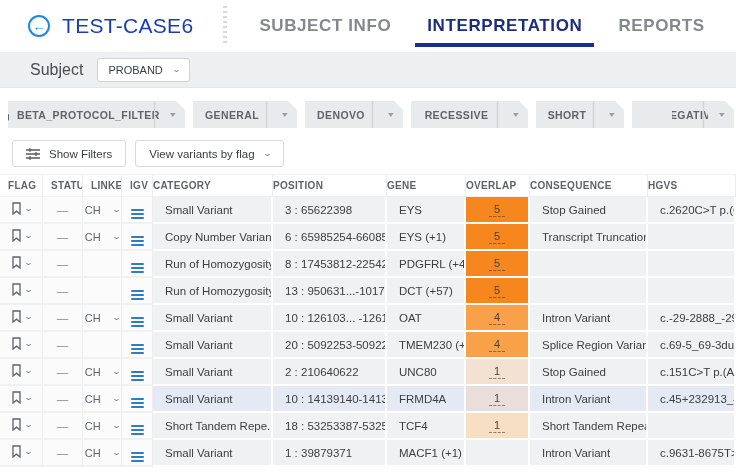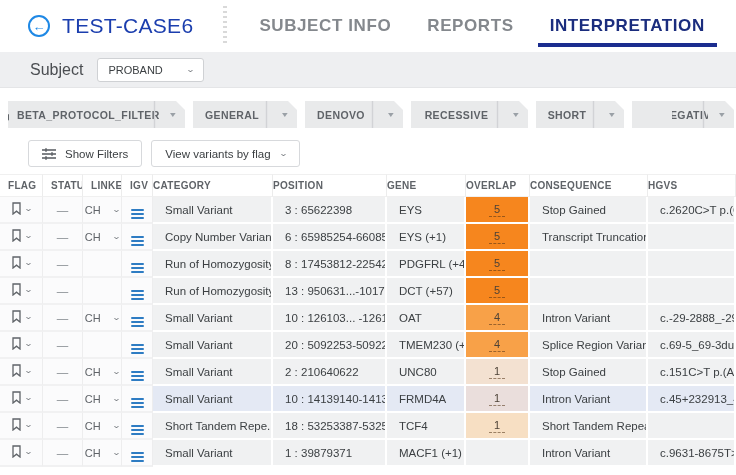--- a/index.html
+++ b/index.html
@@ -19,37 +19,37 @@
     font-size:17px; font-weight:700; letter-spacing:.6px; color:#84888d; cursor:pointer; }
   .top-tab.active { color:#1b2d7e; }
   .top-tab.active::after { content:""; position:absolute; left:6px; right:6px; bottom:5px;
     height:4px; background:#1b2d8f; }
 
   
   .subject-bar { height:36px; background:#eeeff1; border-bottom:1px solid #e4e5e7;
     display:flex; align-items:center; }
   .subject-label { margin-left:30px; font-size:16px; color:#4a4d51; }
   .subject-select { margin-left:14px; height:24px; background:#fff; border:1px solid #cfd1d4;
-    border-radius:3px; display:flex; align-items:center; padding:0 10px; gap:24px;
+    border-radius:3px; display:flex; align-items:center; padding:0 10px; gap:10px;
     font-size:11px; color:#3c4043; cursor:pointer; }
   .caret { font-size:8px; color:#7c8085; transform:scaleX(1.4); }
 
   
   .filter-strip { margin-top:13px; padding-left:8px; display:flex; gap:8px; height:27px; }
   .ftab { background:#e9eaeb; display:flex; align-items:stretch; height:27px; flex:none;
     clip-path:polygon(0 0, calc(100% - 9px) 0, 100% 9px, 100% 100%, 0 100%); cursor:pointer; }
   .ftab-label { flex:1; display:flex; align-items:center; justify-content:center; gap:7px;
     font-size:10.5px; font-weight:700; letter-spacing:.4px; color:#5f6368; padding:0 8px;
     white-space:nowrap; overflow:hidden; }
   .ftab-caret { width:26px; border-left:1px solid #d2d3d6; display:flex; align-items:center;
     justify-content:center; color:#9aa0a6; cursor:pointer; }
   .lock-icon { flex:none; display:inline-flex; }
 
   
-  .toolbar { margin-top:12px; padding-left:28px; display:flex; align-items:flex-start; height:27px; }
+  .toolbar { margin-top:12px; padding-left:12px; display:flex; align-items:flex-start; height:27px; }
   .btn { height:27px; background:#fff; border:1px solid #d7d9dc; border-radius:3px;
     display:flex; align-items:center; padding:0 13px; gap:9px; font-size:11.5px;
     color:#3c4043; cursor:pointer; white-space:nowrap; }
   .btn + .btn { margin-left:9px; }
   .display-status { margin-left:18px; font-size:12px; color:#3c4043; }
 
   
   table { border-collapse:separate; border-spacing:0; table-layout:fixed; width:736px;
     margin-top:7px; }
   th { height:23px; background:#fff; font-size:10px; font-weight:700; letter-spacing:.3px;
@@ -75,22 +75,22 @@
 </style>
 </head>
 <body>
 
 <div class="topbar">
   <div class="back-btn">←</div>
   <div class="case-title">TEST-CASE6</div>
   <div class="drag-dots"></div>
   <div class="top-tabs" id="top-tabs">
       <div class="top-tab">SUBJECT INFO</div>
+      <div class="top-tab active">INTERPRETATION</div>
       <div class="top-tab">REPORTS</div>
-      <div class="top-tab active">INTERPRETATION</div>
     </div>
 </div>
 
 <div class="subject-bar">
   <span class="subject-label">Subject</span>
   <div class="subject-select">
     <span>PROBAND</span>
     <span class="caret">⌄</span>
   </div>
 </div>

